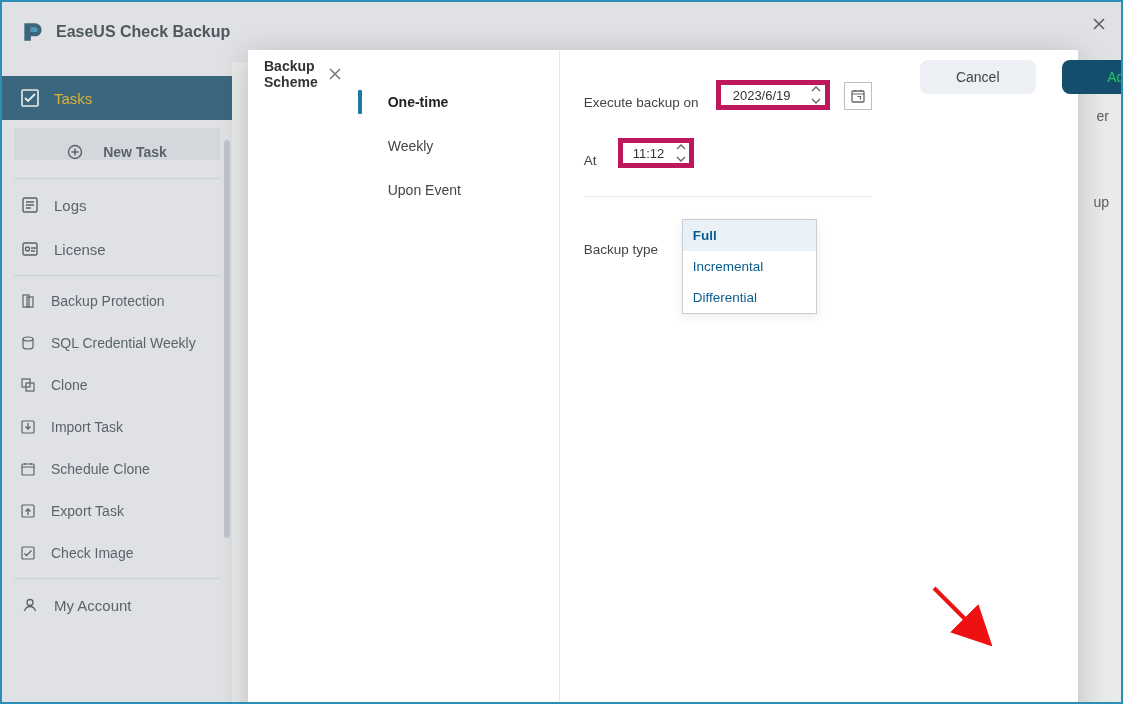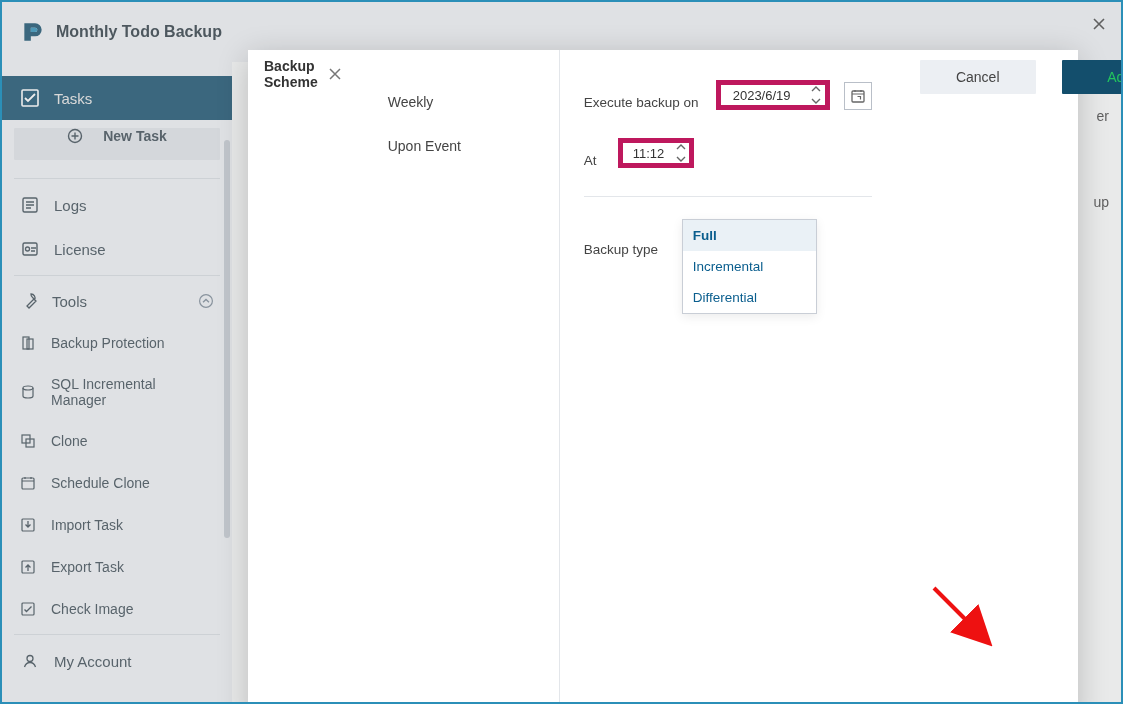--- a/index.html
+++ b/index.html
@@ -14,24 +14,24 @@
   .titlebar .win-btn { width: 36px; height: 36px; display: flex; align-items: center; justify-content: center; color: #444; }
   .titlebar .right { position: absolute; right: 4px; top: 4px; display: flex; }
 
   .main { flex: 1; display: flex; min-height: 0; }
   .sidebar { width: 230px; background: #eef1f5; display: flex; flex-direction: column; padding-top: 14px; position: relative; }
   .sidebar::-webkit-scrollbar { width: 6px; }
   .nav-item {
     display: flex; align-items: center; gap: 14px;
     padding: 12px 18px; color: #3a4953; font-size: 15px; cursor: pointer;
   }
-  .nav-item.selected { background: #134e6c; color: #e5e5e5; }
+  .nav-item.selected { background: #134e6c; color: #eab308; }
   .nav-item .ic { width: 20px; height: 20px; flex-shrink: 0; display: flex; align-items: center; justify-content: center; }
   .new-task {
-    margin: 8px 12px 14px; height: 32px; background: #dfe3e9; display: flex; align-items: flex-start; justify-content: center;
+    margin: 8px 12px 14px; height: 32px; background: #dfe3e9; display: flex; align-items: flex-end; justify-content: center;
     gap: 20px; color: #3a4953; font-size: 14px; font-weight: 600; border-radius: 1px;
   }
   .sidebar .divider { height: 1px; background: #d6dbe1; margin: 4px 12px; }
   .tools-row { display: flex; align-items: center; justify-content: space-between; padding: 12px 18px; color: #3a4953; font-size: 15px; }
   .tools-sub .nav-item { padding-left: 17px; font-size: 14px; color: #3a4953; }
   .tools-sub .nav-item .ic { width: 18px; height: 18px; }
   .side-scroll-thumb { position: absolute; right: 2px; top: 78px; width: 6px; height: 398px; background: #c4cbd3; border-radius: 3px; }
 
   .content-area { flex: 1; background: #fbfcfd; position: relative; }
   .top-save { position: absolute; top: 14px; right: 130px; width: 112px; height: 34px; background: #134e6c; border-radius: 2px; }
@@ -74,38 +74,38 @@
   .type-field { width: 135px; padding-left: 10px; font-size: 13px; color:#333; border-color:#7a8896; }
   .type-field .chev { margin-left:auto; margin-right:6px; width:18px; height:18px; border:1.5px solid #444; border-radius:50%; display:flex; align-items:center; justify-content:center; }
   .dropdown {
     position: absolute; border: 1px solid #c9ced6; background: #fff; width: 135px;
     box-shadow: 0 3px 10px rgba(0,0,0,0.08);
   }
   .dropdown-item { padding: 8px 10px; font-size: 13.5px; color: #0a5e8e; cursor: pointer; }
   .dropdown-item.hover { background: #eaf1f6; font-weight: 600; }
 
   .modal-footer { height: 62px; display: flex; align-items: center; justify-content: flex-end; gap: 26px; padding: 0 10px 8px 0; }
-  .btn { height: 34px; min-width: 116px; display: flex; align-items: center; justify-content: center; font-size: 14px; cursor: pointer; border-radius: 1px; }
+  .btn { height: 34px; min-width: 116px; display: flex; align-items: center; justify-content: center; font-size: 14px; cursor: pointer; border-radius: 8px; }
   .btn.cancel { background: #eceff3; color: #444; }
   .btn.primary { background: #134e6c; color: #22c55e; }
 
   
   .arrow { position: absolute; left: 924px; top: 580px; width: 88px; height: 74px; pointer-events: none; }
   svg { display: block; }
 </style>
 </head>
 <body>
 
 <div class="app-shell">
   <div class="titlebar">
     <svg class="logo" viewBox="0 0 24 24">
       <path fill="#134e6c" d="M4 4h10a6 6 0 0 1 0 12H10v4H4V4zm6 4v4h4a2 2 0 1 0 0-4h-4z"></path>
       <path fill="#2b8fb8" d="M10 8h4a2 2 0 1 1 0 4h-4z"></path>
     </svg>
-    <div class="app-title">Monthly Todo Backup</div>
+    <div class="app-title">EaseUS Check Backup</div>
     <div class="right">
       <div class="win-btn">
         <svg width="14" height="14" viewBox="0 0 14 14">
             <path stroke="#444" stroke-width="1.6" d="M2 2l10 10M12 2L2 12"></path>
           </svg>
       </div>
     </div>
   </div>
 
   <div class="main">
@@ -142,81 +142,65 @@
         <span class="ic">
           <svg width="18" height="18" viewBox="0 0 18 18">
               <rect x="2" y="3" width="14" height="12" rx="1.5" fill="none" stroke="#3a4953" stroke-width="1.4"></rect>
               <circle cx="6.5" cy="9" r="2" fill="none" stroke="#3a4953" stroke-width="1.3"></circle>
               <path d="M10 8h5M10 11h4" stroke="#3a4953" stroke-width="1.3"></path>
             </svg>
         </span>
         <span>License</span>
       </div>
       <div class="divider"></div>
-      <div class="tools-row">
-        <div style="display:flex; align-items:center; gap:14px;">
-          <span class="ic">
-            <svg width="18" height="18" viewBox="0 0 18 18">
-                <path d="M11 2a4 4 0 0 1 3.6 5.8L16 9l-7 7-2-2 7-7-1.4-1.4A4 4 0 0 1 11 2z" fill="none" stroke="#3a4953" stroke-width="1.3"></path>
-              </svg>
-          </span>
-          <span>Tools</span>
-        </div>
-        <span>
-          <svg width="16" height="16" viewBox="0 0 16 16">
-              <circle cx="8" cy="8" r="6.4" fill="none" stroke="#7a8896" stroke-width="1.2"></circle>
-              <path d="M5 9.2L8 6.5l3 2.7" fill="none" stroke="#7a8896" stroke-width="1.4"></path>
-            </svg>
-        </span>
-      </div>
       <div class="tools-sub">
         <div class="nav-item">
           <span class="ic">
               <svg width="16" height="16" viewBox="0 0 16 16">
                 <rect x="3" y="2" width="6" height="12" fill="none" stroke="#3a4953" stroke-width="1.2"></rect>
                 <rect x="7" y="4" width="6" height="10" fill="none" stroke="#3a4953" stroke-width="1.2"></rect>
               </svg>
             </span>
           <span>Backup Protection</span>
         </div>
         <div class="nav-item">
           <span class="ic">
               <svg width="16" height="16" viewBox="0 0 16 16">
                 <ellipse cx="8" cy="4" rx="5" ry="2" fill="none" stroke="#3a4953" stroke-width="1.2"></ellipse>
                 <path d="M3 4v8c0 1.1 2.2 2 5 2s5-.9 5-2V4" fill="none" stroke="#3a4953" stroke-width="1.2"></path>
               </svg>
             </span>
-          <span>SQL Incremental Manager</span>
+          <span>SQL Credential Weekly</span>
         </div>
         <div class="nav-item">
           <span class="ic">
               <svg width="16" height="16" viewBox="0 0 16 16">
                 <rect x="2" y="2" width="8" height="8" fill="none" stroke="#3a4953" stroke-width="1.2"></rect>
                 <rect x="6" y="6" width="8" height="8" fill="none" stroke="#3a4953" stroke-width="1.2"></rect>
               </svg>
             </span>
           <span>Clone</span>
         </div>
         <div class="nav-item">
           <span class="ic">
               <svg width="16" height="16" viewBox="0 0 16 16">
+                <rect x="2" y="2" width="12" height="12" rx="1" fill="none" stroke="#3a4953" stroke-width="1.2"></rect>
+                <path d="M8 4v6M5.5 7.5L8 10l2.5-2.5" fill="none" stroke="#3a4953" stroke-width="1.3"></path>
+              </svg>
+            </span>
+          <span>Import Task</span>
+        </div>
+        <div class="nav-item">
+          <span class="ic">
+              <svg width="16" height="16" viewBox="0 0 16 16">
                 <rect x="2" y="3" width="12" height="11" rx="1" fill="none" stroke="#3a4953" stroke-width="1.2"></rect>
                 <path d="M2 6h12M5 2v2M11 2v2" stroke="#3a4953" stroke-width="1.2"></path>
               </svg>
             </span>
           <span>Schedule Clone</span>
-        </div>
-        <div class="nav-item">
-          <span class="ic">
-              <svg width="16" height="16" viewBox="0 0 16 16">
-                <rect x="2" y="2" width="12" height="12" rx="1" fill="none" stroke="#3a4953" stroke-width="1.2"></rect>
-                <path d="M8 4v6M5.5 7.5L8 10l2.5-2.5" fill="none" stroke="#3a4953" stroke-width="1.3"></path>
-              </svg>
-            </span>
-          <span>Import Task</span>
         </div>
         <div class="nav-item">
           <span class="ic">
               <svg width="16" height="16" viewBox="0 0 16 16">
                 <rect x="2" y="2" width="12" height="12" rx="1" fill="none" stroke="#3a4953" stroke-width="1.2"></rect>
                 <path d="M8 12V6M5.5 8.5L8 6l2.5 2.5" fill="none" stroke="#3a4953" stroke-width="1.3"></path>
               </svg>
             </span>
           <span>Export Task</span>
         </div>
@@ -263,20 +247,24 @@
     <div class="modal-title">Backup Scheme</div>
     <div class="modal-close">
       <svg width="14" height="14" viewBox="0 0 14 14">
           <path stroke="#777" stroke-width="1.5" d="M2 2l10 10M12 2L2 12"></path>
         </svg>
     </div>
   </div>
 
   <div class="modal-body">
     <div class="scheme-nav">
+      <div class="scheme-item active">
+        <div class="scheme-indicator"></div>
+        <span>One-time</span>
+      </div>
       <div class="scheme-item">
         <span>Weekly</span>
       </div>
       <div class="scheme-item">
         <span>Upon Event</span>
       </div>
     </div>
     <div class="vline"></div>
 
     <div class="scheme-pane">

